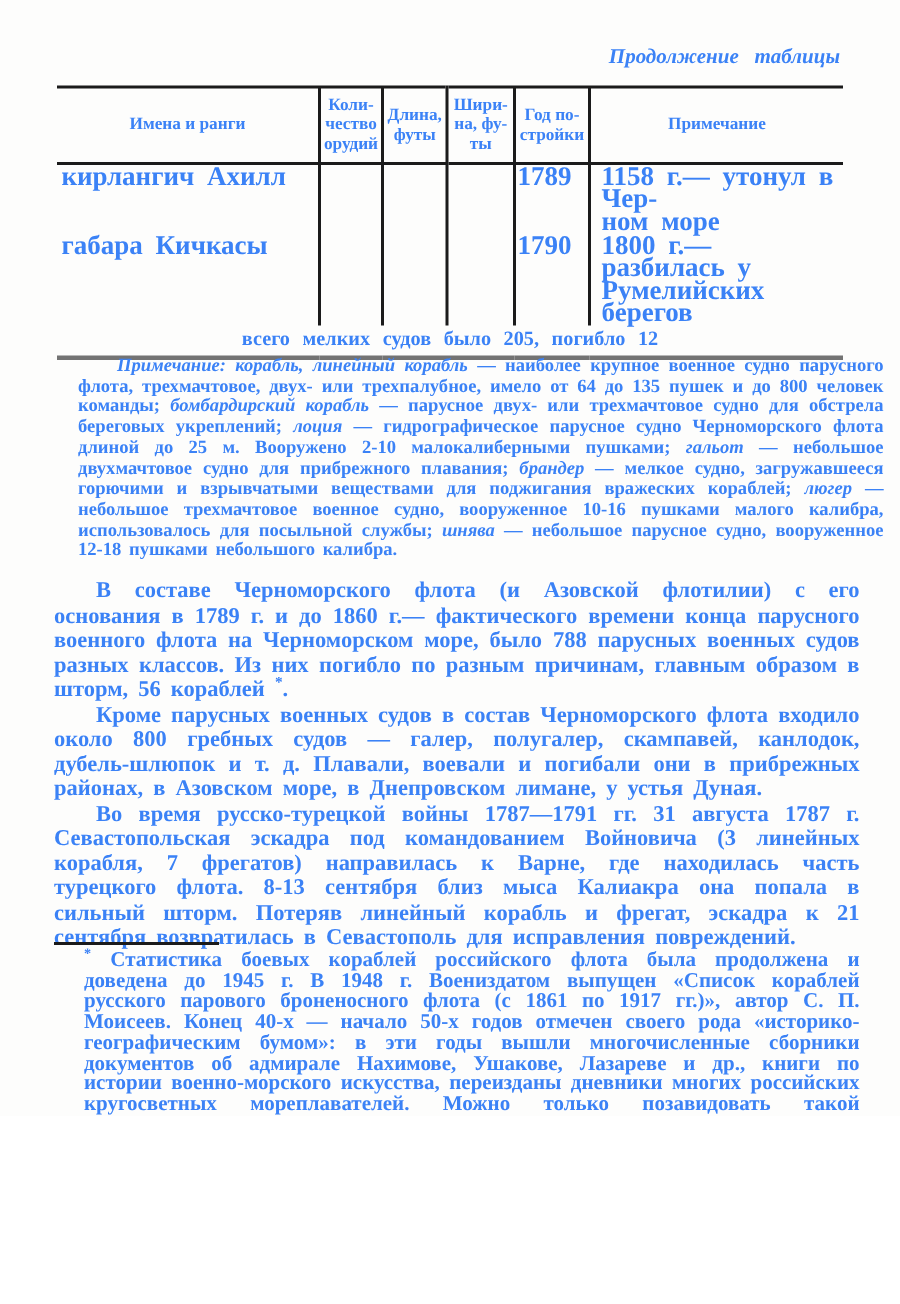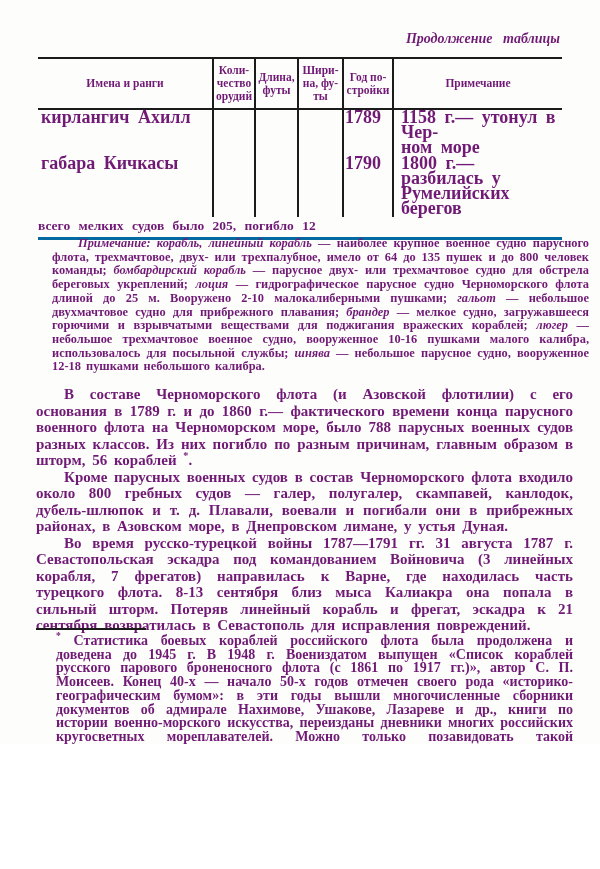--- a/index.html
+++ b/index.html
@@ -1,20 +1,20 @@
 <!DOCTYPE html>
 <html lang="ru"><head>
 <meta charset="utf-8">
 <style>
   html,body { margin:0; padding:0; background:#ffffff; }
   .sheet {
     position:relative;
     width:600px; height:744px;
     background:#fdfdfc;
-    color:#701a75;
+    color:#3b82f6;
     font-family:"Liberation Serif","DejaVu Serif",serif;
     font-weight:700;
     overflow:hidden;
   }
 
   
   .continuation {
     position:absolute; top:31px; right:40px;
     font-style:italic; font-size:14px; word-spacing:7px;
   }
@@ -35,22 +35,22 @@
   table.ships tbody td + td { border-left:2px solid #1b1b1b; }
   table.ships tbody td {
     vertical-align:top; font-size:18px; line-height:15px;
     padding-top:0; word-spacing:4px;
   }
   table.ships tbody tr { height:31px; }
   td.cell-name { padding-left:3px; }
   td.cell-year { text-align:left; }
   td.cell-note { padding-left:7px; padding-right:2px; white-space:pre-line; }
   table.ships tfoot td {
-    border-bottom:3px solid #0369a1; border-left:none;
-    text-align:left; font-size:13.5px; word-spacing:5px;
+    border-bottom:3px solid #737373; border-left:none;
+    text-align:center; font-size:13.5px; word-spacing:5px;
     padding:1px 0 3px 0;
   }
 
   
   .note-para {
     position:absolute; top:221px; left:36px; width:537px;
     font-size:12.4px; line-height:13.7px; text-align:justify;
     text-indent:26px; word-spacing:2px; margin:16px;
   }
 

